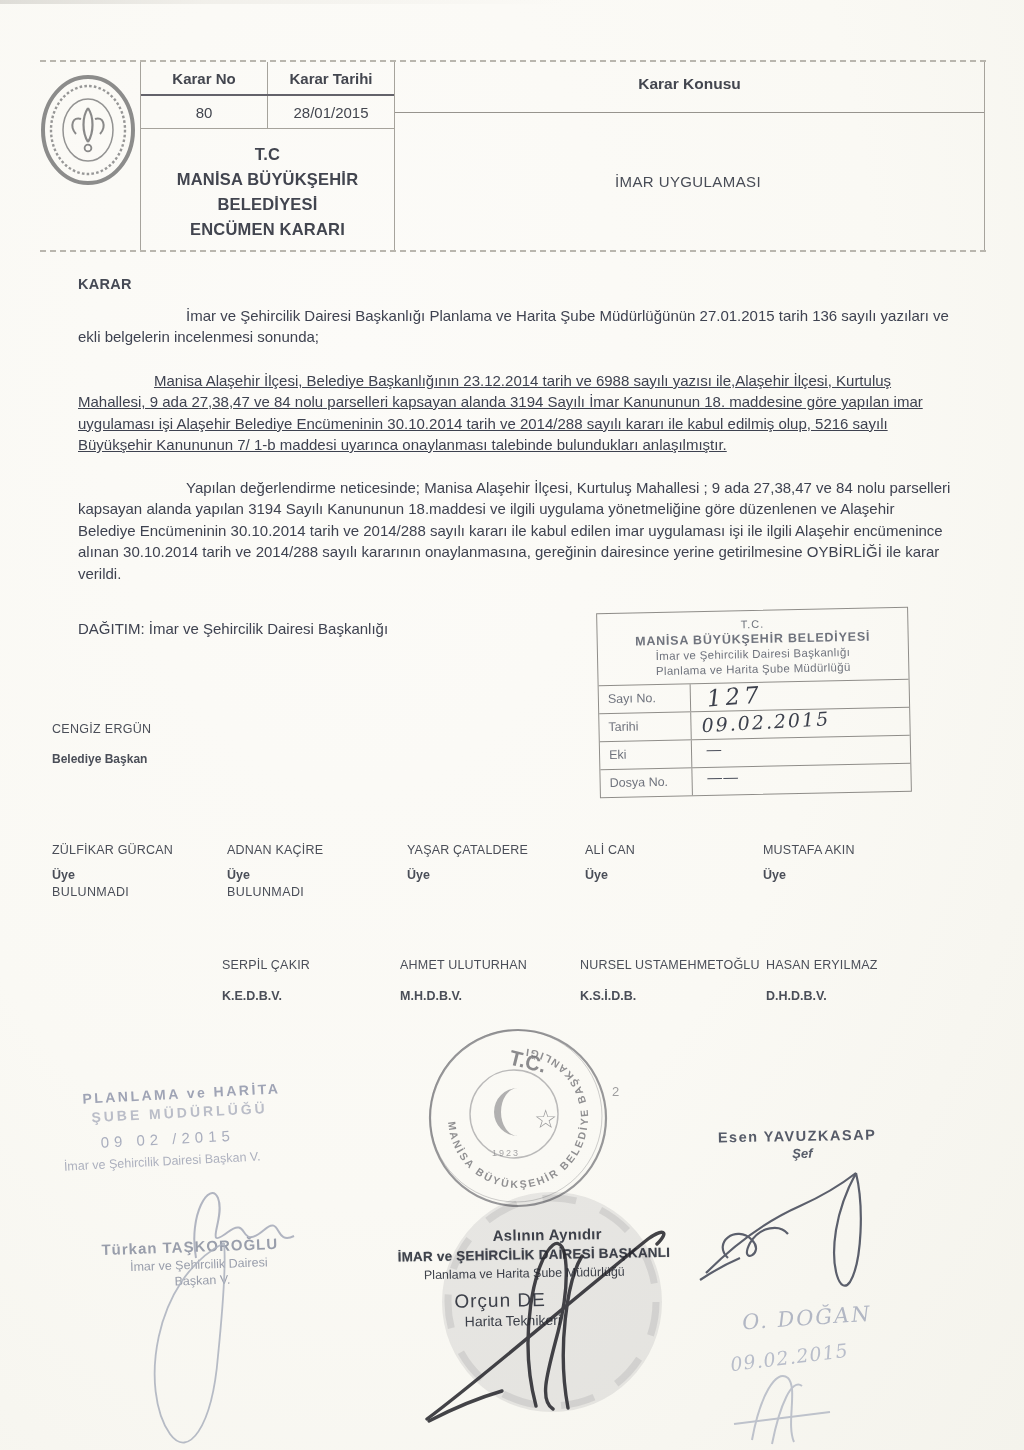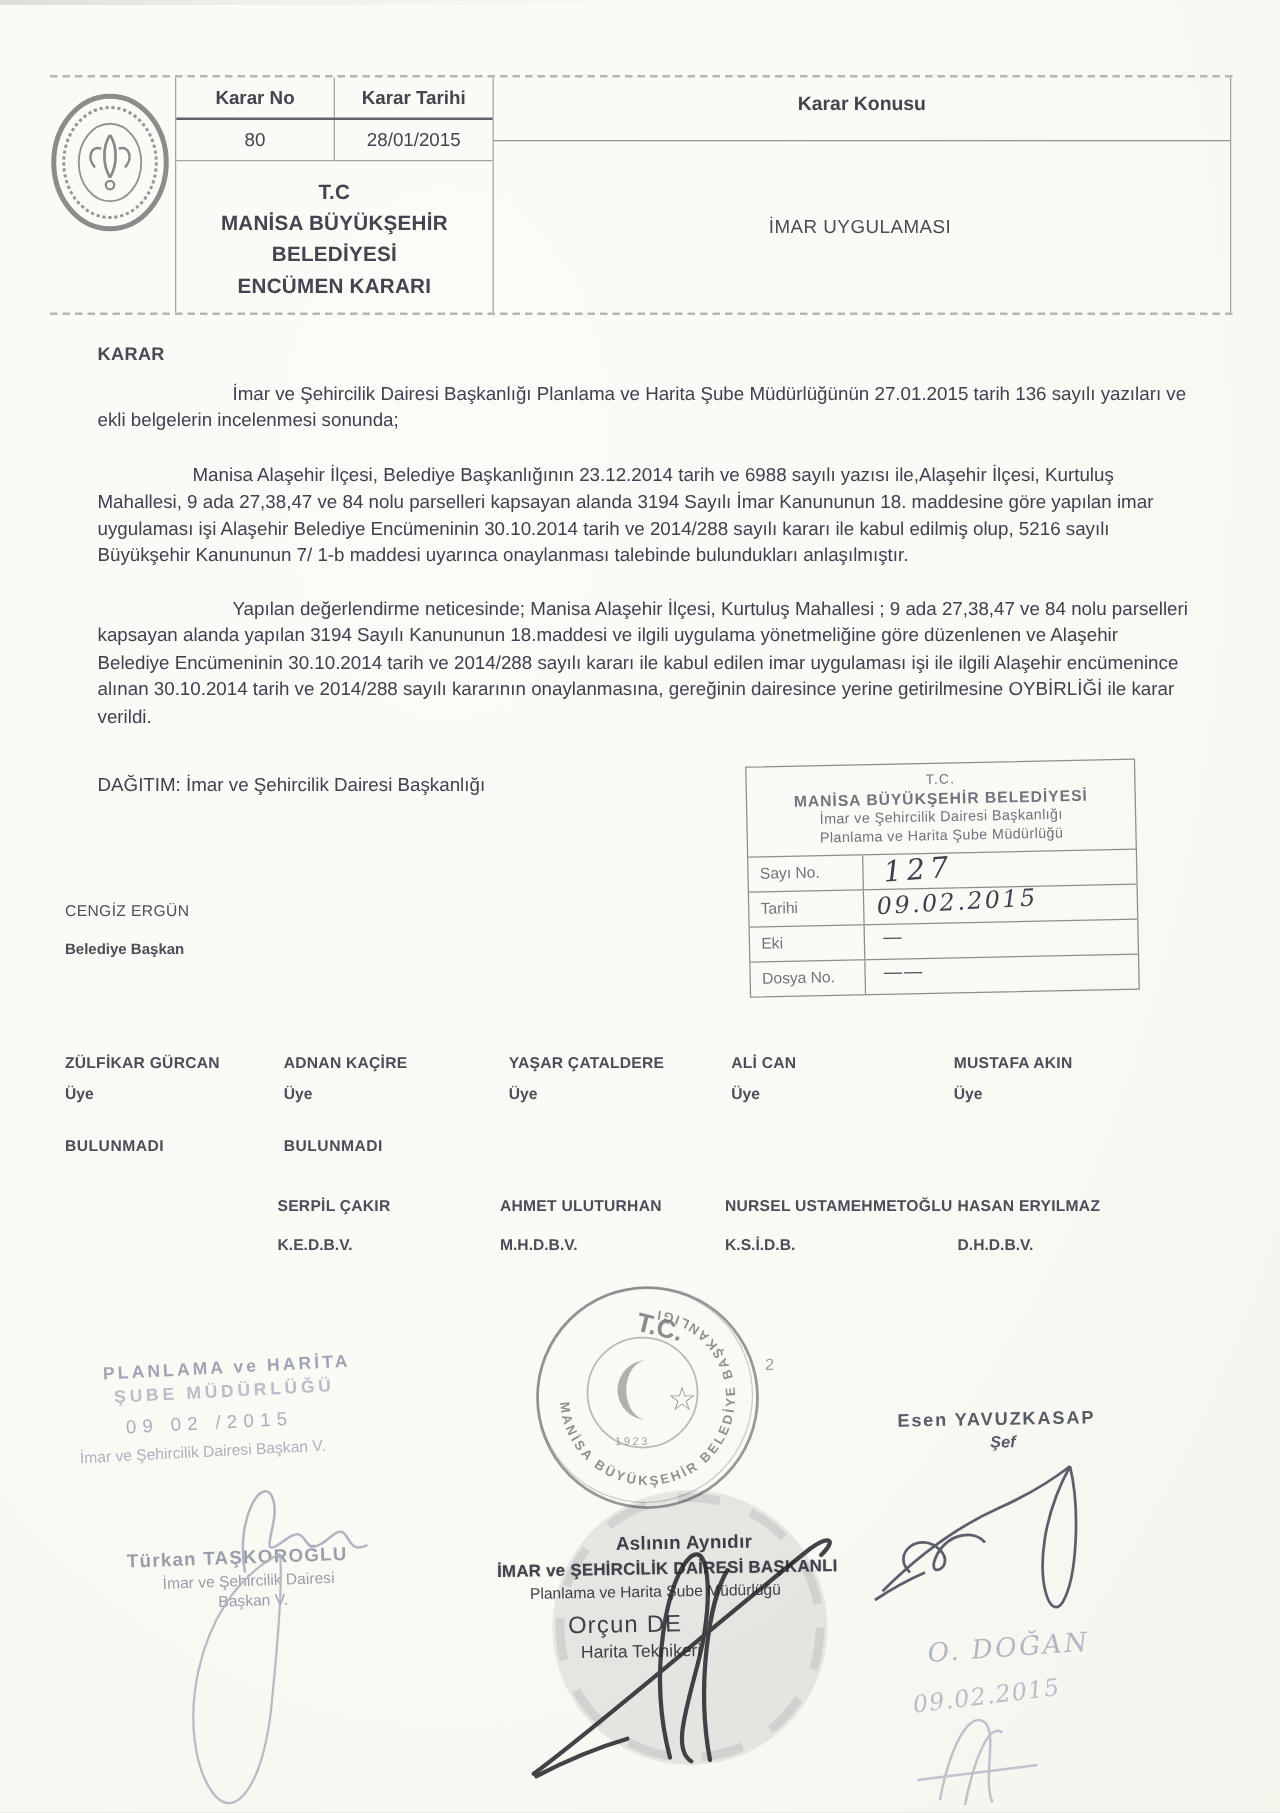--- a/index.html
+++ b/index.html
@@ -24,44 +24,44 @@
   .cell.kta{flex:1;}
   .org-title{padding-top:13px;text-align:center;font-weight:bold;font-size:16.5px;line-height:25px;color:#42454f;letter-spacing:.2px;}
   .col-right{flex:1;display:flex;flex-direction:column;box-sizing:border-box;border-right:1px solid #a6a39c;}
   .kk-h{height:50px;line-height:44px;border-bottom:1px solid #97948e;text-align:center;font-weight:bold;font-size:15.5px;color:#43464f;}
   .kk-v{flex:1;display:flex;align-items:center;padding-left:220px;font-size:15px;letter-spacing:.4px;color:#484c56;}
   
   .body-text{position:absolute;left:78px;top:274px;width:876px;font-size:15px;line-height:21.5px;color:#3e4250;}
   .karar-h{font-weight:bold;font-size:14.5px;letter-spacing:.3px;color:#464a55;}
   .body-text p{margin:0;}
   .p1{margin-top:9px !important;text-indent:108px;}
-  .p2{margin-top:22px !important;text-indent:76px;}
+  .p2{margin-top:22px !important;text-indent:76px;text-decoration:underline;}
   .p3{margin-top:21px !important;text-indent:108px;}
   .dagitim{margin-top:34px;font-size:15px;}
   
   .stamp-box{position:absolute;left:598px;top:610px;width:310px;border:1.5px solid #8f8d89;
     transform:rotate(-1.2deg);color:#70747e;background:rgba(255,255,255,0);}
   .sb-head{padding:6px 4px 5px;text-align:center;line-height:1.28;}
   .sb-l1{font-size:11px;letter-spacing:1px;}
   .sb-l2{font-size:12.5px;font-weight:bold;letter-spacing:.8px;}
   .sb-l3,.sb-l4{font-size:11.5px;letter-spacing:.3px;}
   .sb-row{display:flex;border-top:1px solid #8f8d89;height:27px;}
   .sb-label{width:92px;border-right:1px solid #8f8d89;font-size:12.5px;line-height:27px;padding-left:9px;box-sizing:border-box;}
   .sb-value{flex:1;font-family:"DejaVu Serif",serif;font-style:italic;color:#3c404c;position:relative;}
   .hw-sayi{font-size:23px;margin-left:16px;top:-3px;transform:rotate(-3deg);display:inline-block;letter-spacing:4px;}
   .hw-tarih{font-size:19px;margin-left:10px;top:-1px;transform:rotate(-2deg);display:inline-block;letter-spacing:2px;}
   .hw-dash{font-size:16px;margin-left:14px;top:-2px;display:inline-block;color:#4a4e5a;}
   
   .mayor{position:absolute;left:52px;top:722px;}
   .mayor .m-name{font-size:12.5px;font-weight:normal;color:#4a4e58;letter-spacing:.3px;}
   .mayor .m-title{font-size:12px;font-weight:bold;color:#4a4e58;margin-top:16px;}
   .member{position:absolute;width:195px;}
-  .m-name{font-size:12.5px;font-weight:bold;color:#4a4e58;letter-spacing:.2px;}
+  .m-name{font-size:12.5px;font-weight:normal;color:#4a4e58;letter-spacing:.2px;}
   .m-title{font-size:12.5px;font-weight:bold;color:#4a4e58;margin-top:11px;}
-  .m-note{font-size:12.5px;font-weight:bold;color:#4a4e58;margin-top:28px;letter-spacing:.4px;}
+  .m-note{font-size:12.5px;font-weight:normal;color:#4a4e58;margin-top:3px;letter-spacing:.4px;}
   .row2 .m-title{margin-top:17px;}
   
   .st-planlama{position:absolute;left:62px;top:1086px;transform:rotate(-3deg);color:#989db0;opacity:.92;}
   .st-planlama .l1{font-size:14px;font-weight:bold;letter-spacing:2.5px;margin-left:22px;}
   .st-planlama .l2{font-size:14px;font-weight:bold;letter-spacing:3px;margin-left:30px;opacity:.7;margin-top:3px;}
   .st-planlama .dt{font-size:15px;letter-spacing:5px;margin-left:38px;margin-top:9px;color:#a3a8ba;}
   .st-planlama .l3{font-size:12.5px;margin-top:7px;opacity:.85;}
   .st-turkan{position:absolute;left:102px;top:1238px;transform:rotate(-2deg);color:#949aa8;opacity:.95;}
   .st-turkan .nm{font-size:15px;font-weight:bold;letter-spacing:1px;}
   .st-turkan .d1{font-size:12.5px;margin-left:28px;margin-top:3px;}

